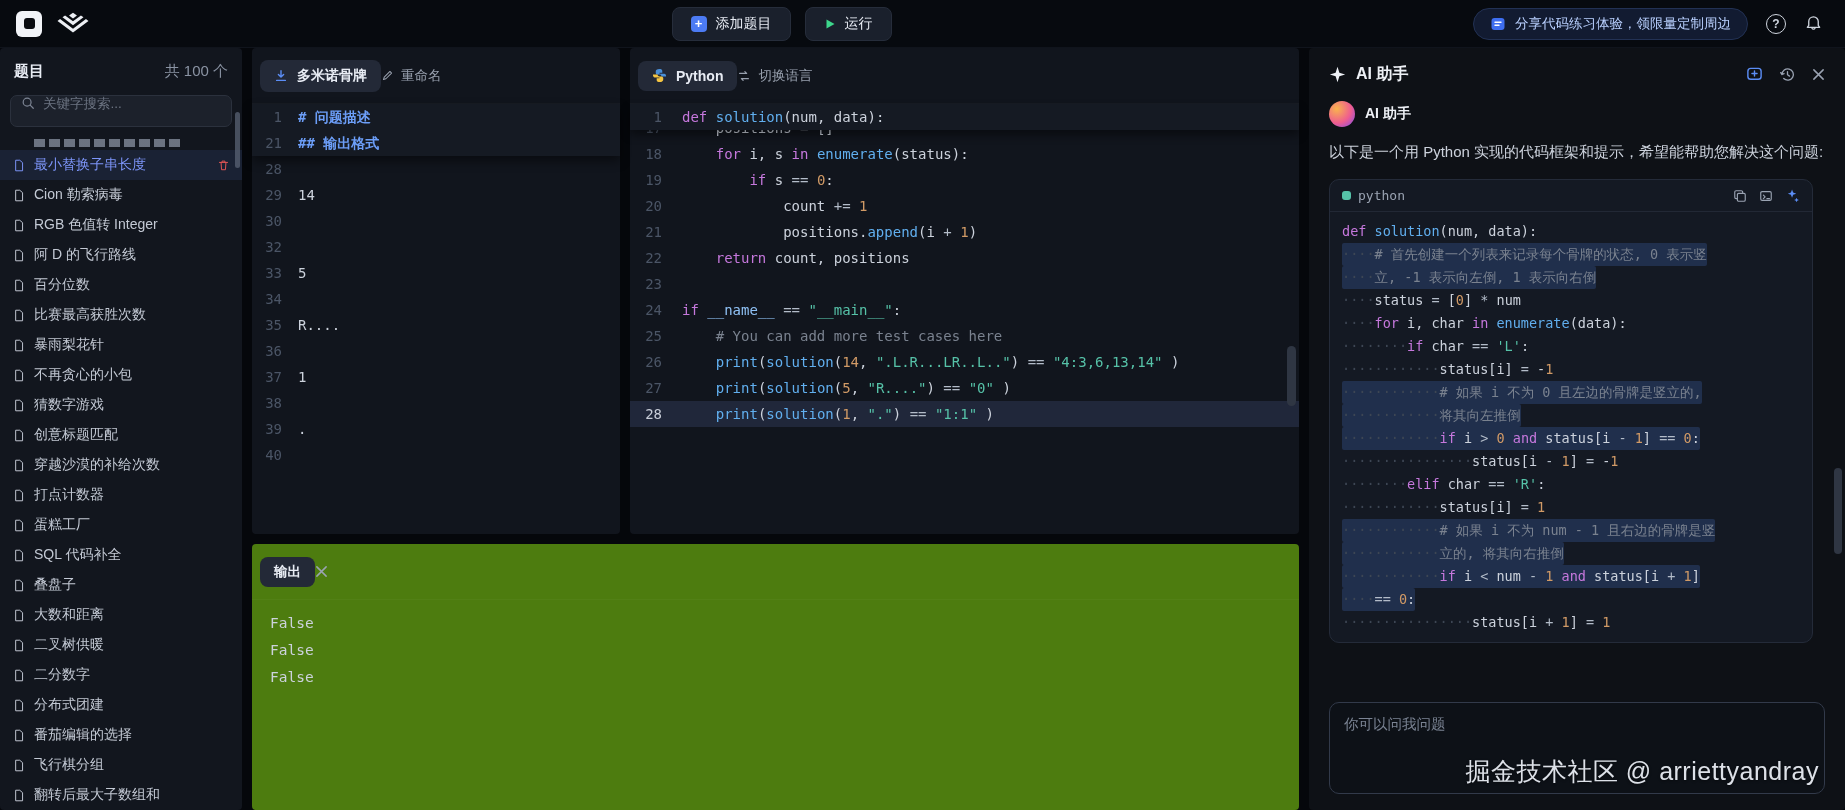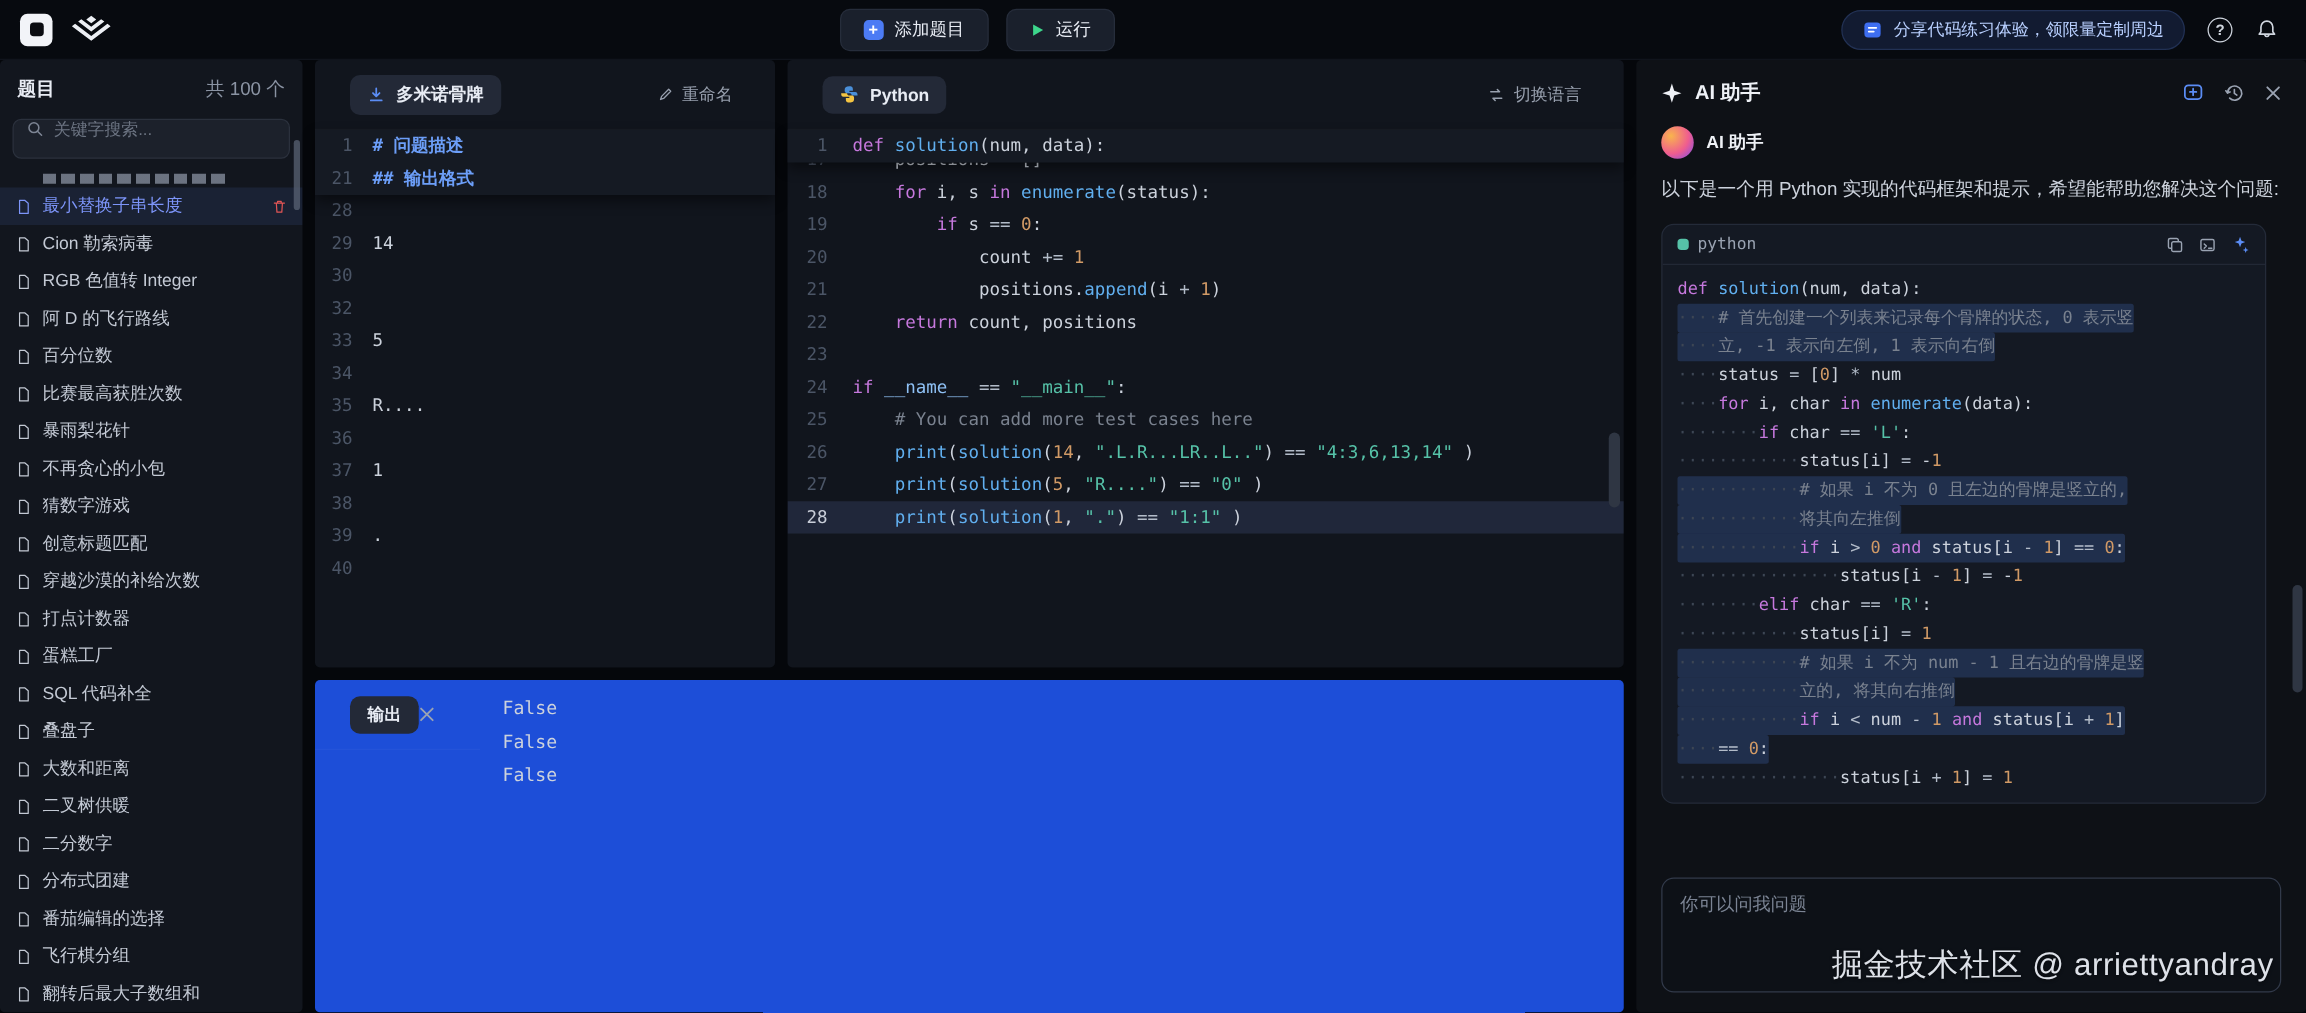--- a/index.html
+++ b/index.html
@@ -52,22 +52,22 @@
     background:repeating-linear-gradient(90deg,#7b8392 0 11px,transparent 11px 15px)}
   .sb-scrollthumb{position:absolute;right:2px;top:64px;width:5px;height:56px;background:#59impression}
   .sb-scrollthumb{position:absolute;right:2px;top:64px;width:5px;height:56px;background:#5a6374;
     border-radius:3px;opacity:.75;cursor:pointer}
 
   
   .middle{flex:1;display:flex;flex-direction:column;gap:10px;min-width:0}
   .panes{display:flex;gap:10px;height:486px}
   .problem-pane{width:368px;flex:none;display:flex;flex-direction:column}
   .editor-pane{flex:1;display:flex;flex-direction:column;position:relative}
-  .pane-head{height:56px;flex:none;display:flex;align-items:center;justify-content:space-between;
-    padding:0 28px;border-bottom:1px solid rgba(255,255,255,.03)}
+  .pane-head{height:56px;flex:none;display:flex;align-items:center;
+    padding:0 8px;border-bottom:1px solid rgba(255,255,255,.03)}
   .chip{display:flex;align-items:center;gap:9px;background:#232937;border-radius:8px;
     padding:7px 14px;font-size:14px;font-weight:600;color:#e8ecf4;cursor:pointer;white-space:nowrap}
   .chip.small{font-size:13.5px;padding:6px 14px}
   .head-action{display:flex;align-items:center;gap:7px;color:#98a0ae;font-size:13.5px;cursor:pointer;
     padding-right:6px;white-space:nowrap}
 
   
   .code{position:relative;font-family:"DejaVu Sans Mono","Liberation Mono",monospace;font-size:14px;flex:1;min-height:0}
   .crow{display:flex;height:26px;line-height:26px}
   .ln{width:52px;padding-right:20px;text-align:right;color:#4b5566;flex:none;user-select:none}
@@ -84,21 +84,21 @@
   .tk-c{color:#7a828f}
   .tk-p{color:#ccd2dc}
   .tk-o{color:#b3bcc9}
   .tk-v{color:#8fc1f5}
   .tk-w{color:#3d4654}
   .tk-d{color:#6c9ef8;font-weight:700}
   .ed-scrollthumb{position:absolute;right:3px;top:298px;width:9px;height:60px;background:#2f3643;
     border-radius:5px;cursor:pointer}
 
   
-  .output-pane{flex:1;display:flex;background:#1d4ed8}
+  .output-pane{flex:1;display:flex;flex-direction:column;background:#4d7c0f}
   .out-body{padding:10px 18px;font-family:"DejaVu Sans Mono","Liberation Mono",monospace;
     font-size:14.5px;line-height:27px;color:#ccd2dc}
 
   
   .ai{width:536px;flex:none;background:#0e1116;position:relative;display:flex;flex-direction:column}
   .ai-head{display:flex;justify-content:space-between;align-items:center;padding:16px 20px 8px}
   .ai-title-wrap{display:flex;gap:10px;align-items:center;font-size:16px;font-weight:700;color:#eef1f6}
   .ai-actions{display:flex;gap:16px;align-items:center}
   .ai-actions svg{cursor:pointer}
   .ai-body{padding:0 20px;flex:1;min-height:0}

